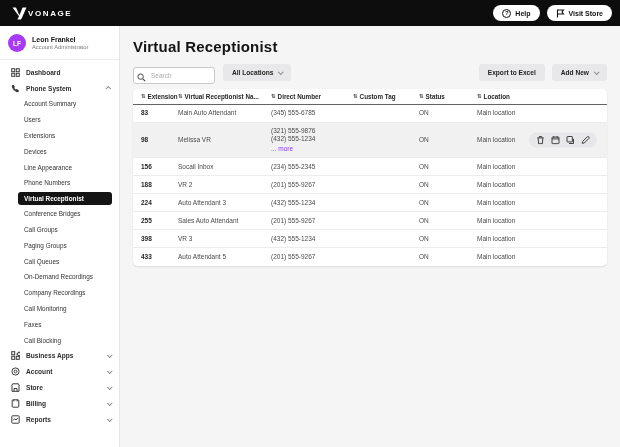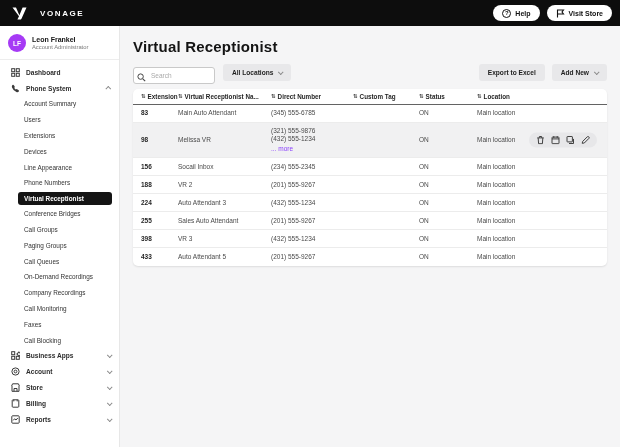--- a/index.html
+++ b/index.html
@@ -3,21 +3,21 @@
 <meta charset="utf-8">
 <style>
   * { margin:0; padding:0; box-sizing:border-box; }
   html,body { width:620px; height:447px; }
   body { font-family:"Liberation Sans", sans-serif; background:#f5f5f6; overflow:hidden; }
   #app { position:relative; width:620px; height:447px; background:#f5f5f6; }
 
   
   .topbar { position:absolute; top:0; left:0; width:620px; height:26px; background:#0d0d0d;
             display:flex; align-items:center; padding:0 8px 0 12px; }
-  .brand { display:flex; align-items:center; gap:12px; }
+  .brand { display:flex; align-items:center; gap:0; }
   .vmark { width:16px; height:14px; display:flex; align-items:center; }
   .brand-name { color:#fff; font-size:8px; font-weight:bold; letter-spacing:1.6px; }
   .topbar-spacer { flex:1; }
   .top-pill { background:#fff; border:none; border-radius:9px; height:16px; display:flex; align-items:center;
               gap:4px; padding:0 9px; font-size:7px; font-weight:bold; color:#111; margin-left:7px; cursor:pointer;
               font-family:"Liberation Sans", sans-serif; }
   .qmark { width:9px; height:9px; border:1px solid #111; border-radius:50%; font-size:6px; font-weight:bold;
            display:flex; align-items:center; justify-content:center; }
 
   

